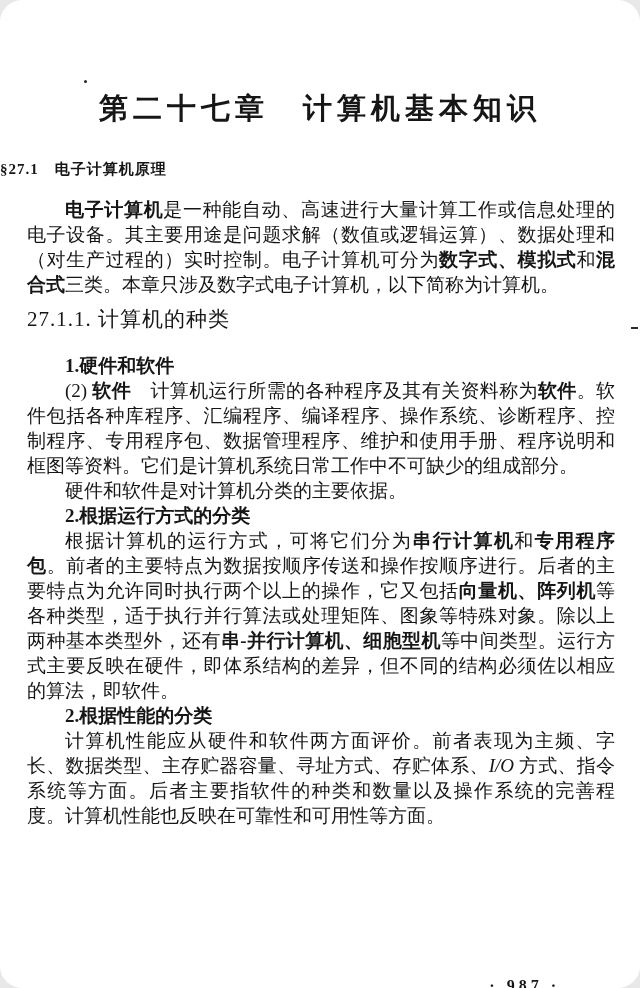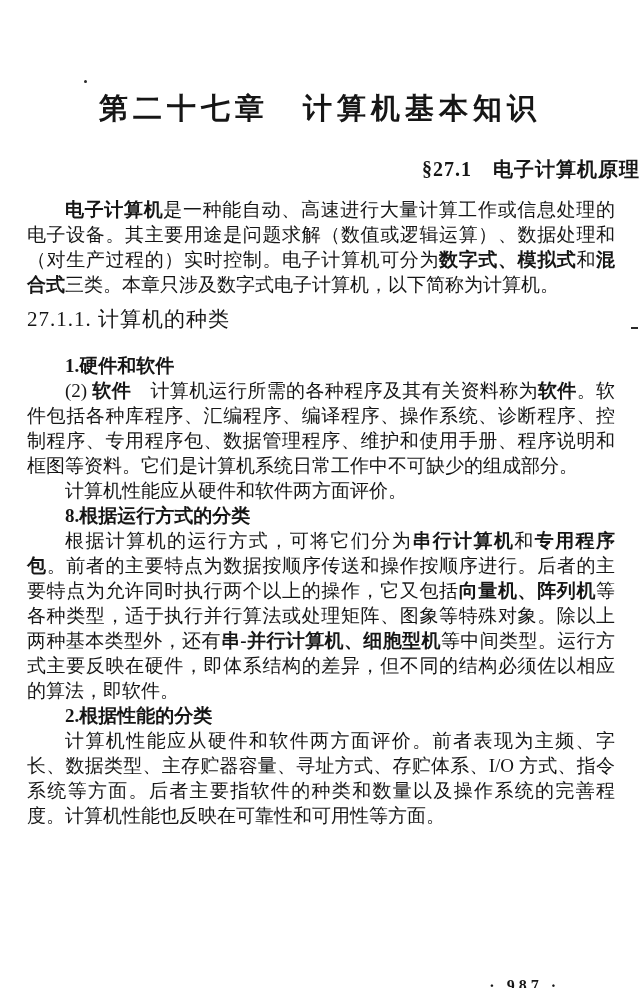--- a/index.html
+++ b/index.html
@@ -9,54 +9,55 @@
   }
   .sheet {
     position: relative;
     width: 640px;
     height: 988px;
     margin: 0 auto;
     background: #ffffff;
     color: #161616;
     font-family: "Liberation Serif", "DejaVu Serif", serif;
     overflow: hidden;
+    border-radius: 22px;
   }
   .chapter-title {
     margin: 90px 0 0 0;
     font-size: 29px;
     font-weight: bold;
     text-align: center;
     letter-spacing: 5px;
     line-height: 36px;
   }
   .section-title {
     margin: 31px 0 0 0;
-    font-size: 20px;
+    font-size: 15px;
     font-weight: bold;
-    text-align: right;
+    text-align: left;
     letter-spacing: 1px;
     line-height: 24px;
   }
   .content {
     margin: 16px 25px 0 27px;
     font-size: 19px;
     line-height: 25px;
     text-align: justify;
     text-justify: inter-character;
   }
   .content p {
     margin: 0;
     padding: 0;
     text-indent: 2em;
   }
   .content p.subhead {
     font-weight: bold;
   }
   .b { font-weight: bold; }
-  .i { }
+  .i { font-style: italic; }
   .subsection-title {
     margin: 9px 0 16px 27px;
     font-size: 21px;
     font-weight: normal;
     letter-spacing: 1px;
     line-height: 27px;
   }
   #body-content {
     margin-top: 20px;
   }
@@ -85,21 +86,21 @@
 
   <div class="content" id="intro-content">
       <p><span class="b">电子计算机</span><span>是一种能自动、高速进行大量计算工作或信息处理的电子设备。其主要用途是问题求解（数值或逻辑运算）、数据处理和（对生产过程的）实时控制。电子计算机可分为</span><span class="b">数字式、模拟式</span><span>和</span><span class="b">混合式</span><span>三类。本章只涉及数字式电子计算机，以下简称为计算机。</span></p>
     </div>
 
   <h3 class="subsection-title">27.1.1. 计算机的种类</h3>
 
   <div class="content" id="body-content">
       <p class="subhead"><span class="b">1.硬件和软件</span></p>
       <p><span>(2) </span><span class="b">软件</span><span>　计算机运行所需的各种程序及其有关资料称为</span><span class="b">软件</span><span>。软件包括各种库程序、汇编程序、编译程序、操作系统、诊断程序、控制程序、专用程序包、数据管理程序、维护和使用手册、程序说明和框图等资料。它们是计算机系统日常工作中不可缺少的组成部分。</span></p>
-      <p><span>计算机性能应从硬件和软件两方面评价。</span></p>
-      <p class="subhead"><span class="b">8.根据运行方式的分类</span></p>
+      <p><span>硬件和软件是对计算机分类的主要依据。</span></p>
+      <p class="subhead"><span class="b">2.根据运行方式的分类</span></p>
       <p><span>根据计算机的运行方式，可将它们分为</span><span class="b">串行计算机</span><span>和</span><span class="b">专用程序包</span><span>。前者的主要特点为数据按顺序传送和操作按顺序进行。后者的主要特点为允许同时执行两个以上的操作，它又包括</span><span class="b">向量机、阵列机</span><span>等各种类型，适于执行并行算法或处理矩阵、图象等特殊对象。除以上两种基本类型外，还有</span><span class="b">串-并行计算机、细胞型机</span><span>等中间类型。运行方式主要反映在硬件，即体系结构的差异，但不同的结构必须佐以相应的算法，即软件。</span></p>
       <p class="subhead"><span class="b">2.根据性能的分类</span></p>
       <p><span>计算机性能应从硬件和软件两方面评价。前者表现为主频、字长、数据类型、主存贮器容量、寻址方式、存贮体系、</span><span class="i">I/O</span><span> 方式、指令系统等方面。后者主要指软件的种类和数量以及操作系统的完善程度。计算机性能也反映在可靠性和可用性等方面。</span></p>
     </div>
 
   <div class="pagenum">· 987 ·</div>
 </div>
 
 </body></html>

